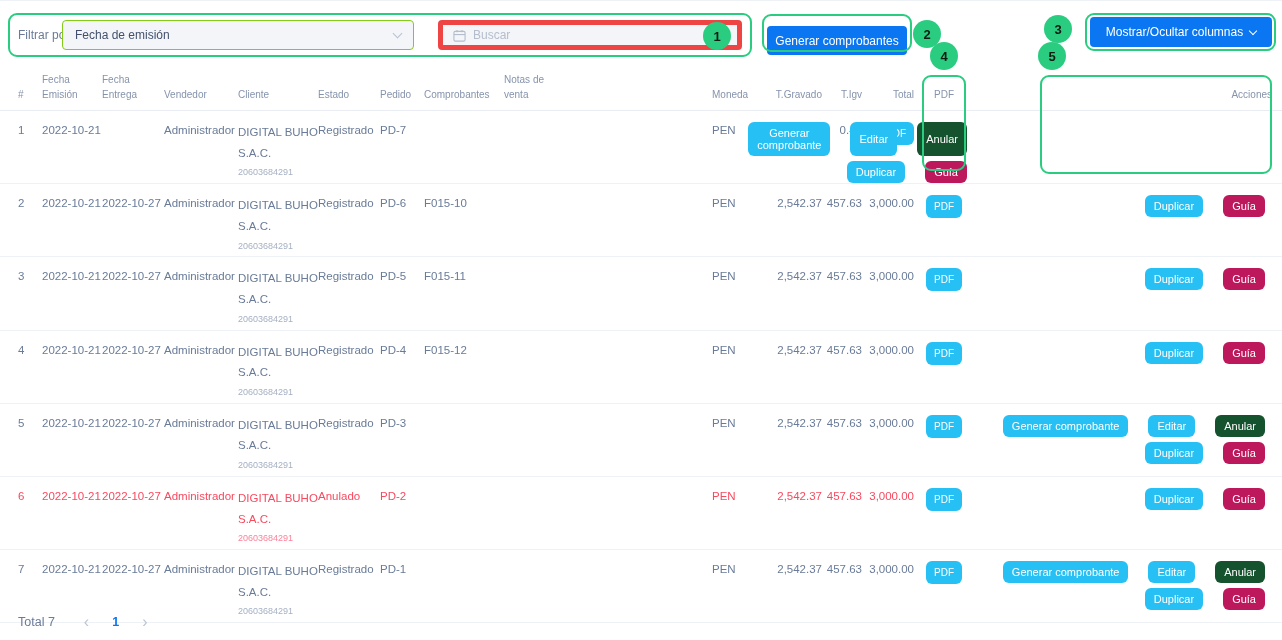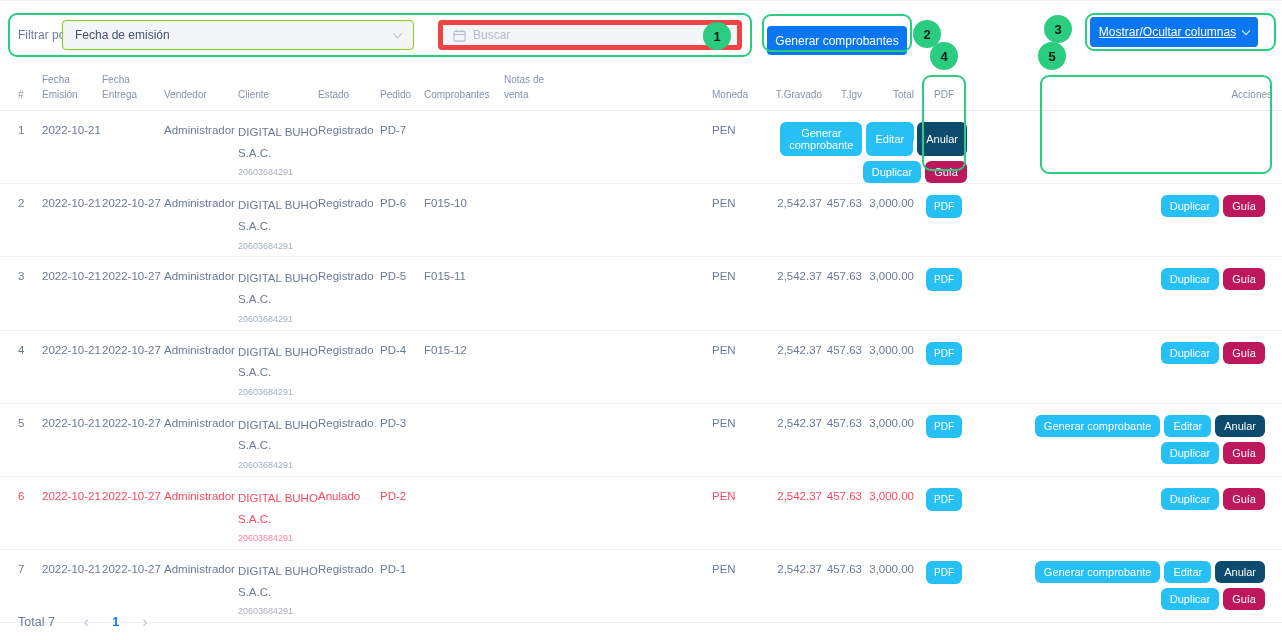--- a/index.html
+++ b/index.html
@@ -12,21 +12,21 @@
   .select-box { position:absolute; left:62px; top:19px; width:352px; height:30px; background:#f3f5f9;
     border:1px solid #84cc16; border-radius:4px; display:flex; align-items:center; padding:0 12px; cursor:pointer; }
   .select-box .val { font-size:12px; color:#42526e; flex:1; }
   .chev { width:7px; height:7px; border-right:1.5px solid #b9c2d0; border-bottom:1.5px solid #b9c2d0; transform:rotate(45deg); margin-top:-4px; }
   .search-box { position:absolute; left:438px; top:19px; width:304px; height:30px; background:#f3f5f9;
     border:5px solid #ef4444; border-radius:4px; display:flex; align-items:center; padding:0 10px; gap:7px; cursor:text; }
   .search-box .ph { font-size:12px; color:#b4bdcc; }
   .btn-primary { position:absolute; background:#0b76f1; color:#fff; border:none; border-radius:4px;
     font-family:inherit; font-size:12px; display:flex; align-items:center; justify-content:center; gap:7px; cursor:pointer; }
   #btn-generar { left:767px; top:17px; width:140px; height:29px;margin-top:8px; }
-  #btn-columnas { left:1090px; top:16px; width:168px; height:30px;text-decoration:underline; }
+  #btn-columnas { left:1090px; top:16px; width:182px; height:30px; }
   #btn-columnas .chev { border-color:#fff; width:6px; height:6px; margin-top:-3px; }
 
   
   .table-wrap { position:absolute; left:0; top:64px; width:1282px; }
   .grid { display:grid; grid-template-columns:24px 60px 62px 74px 80px 62px 44px 80px 54px 154px 46px 64px 40px 52px 60px 298px; padding:0 10px 0 18px; }
   .grid > :nth-child(12), .grid > :nth-child(13), .grid > :nth-child(14) { text-align:right; }
   .grid > :nth-child(15) { text-align:center; }
   .grid > :nth-child(16) { text-align:right; }
   .header-row { border-bottom:1px solid #e9edf3; min-height:46px; }
   .hcell { align-self:end; font-size:10px; color:#8593ac; line-height:1.5; padding-bottom:8px; white-space:pre-line; }
@@ -34,24 +34,24 @@
   .row > div { padding-top:11px; line-height:1.45; }
   .cliente-name { display:block; line-height:1.8; }
   .ruc { font-size:9px; color:#a6b0c3; line-height:2.2; }
   .row.anulado, .row.anulado > div { color:#f8495f; }
   .row.anulado .ruc { color:#fb8399; }
 
   .pdf-cell { text-align:center; }
   .pdf-btn { background:#27c0f4; color:#fff; border:none; border-radius:6px; font-family:inherit;
     font-size:10px; padding:6px 8px; cursor:pointer; }
   .actions-cell { display:flex; flex-direction:column; align-items:flex-end; gap:5px; padding-right:7px; }
-  .aline { display:flex; gap:4px; justify-content:center; }
+  .aline { display:flex; gap:20px; justify-content:center; }
   .abtn { border:none; border-radius:6px; color:#fff; font-family:inherit; font-size:11px; padding:5px 9px; cursor:pointer; }
   .abtn.cyan { background:#27c0f4; }
-  .abtn.red { background:#0c4a6e; }
+  .abtn.red { background:#14532d; }
   .abtn.orange { background:#be185d; }
 
   
   .pager { position:absolute; left:18px; top:612px; display:flex; align-items:center; gap:11px; }
   .pager .total { font-size:12.5px; color:#697b98; margin-right:12px; }
   .pager-arrow { font-size:16px; color:#bcc5d4; cursor:pointer; padding:0 6px; background:none; border:none; font-family:inherit; }
   .pager-page { font-size:12.5px; color:#0b76f1; font-weight:700; cursor:pointer; padding:0 6px; }
 
   
   .ann-box { position:absolute; border:2px solid #2acd80; border-radius:9px; pointer-events:none; }

